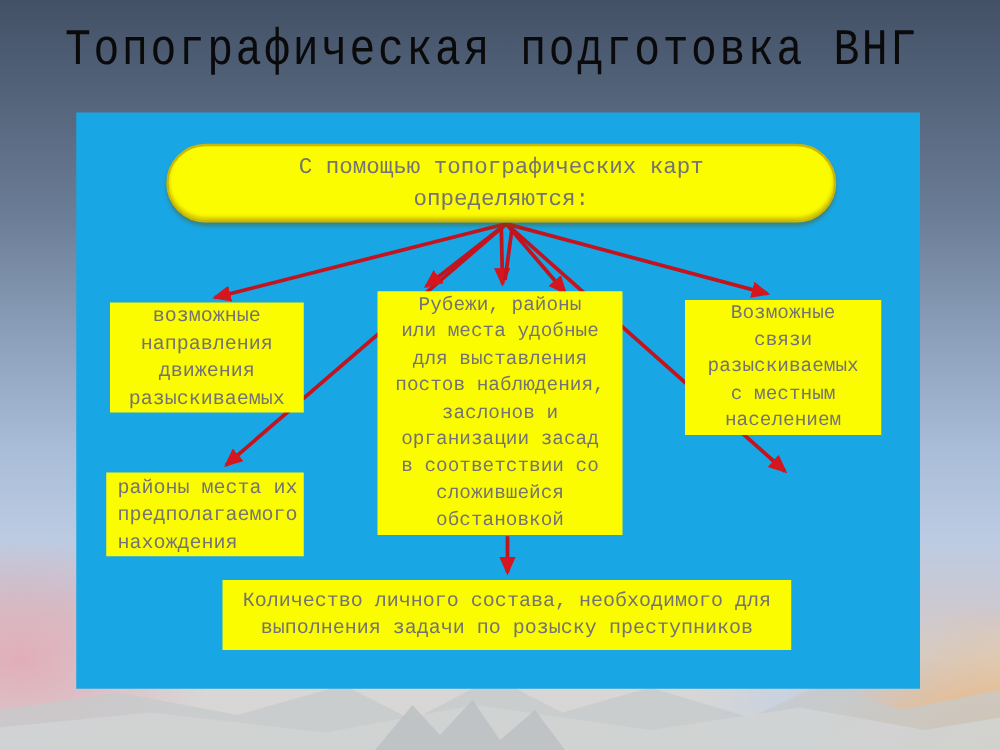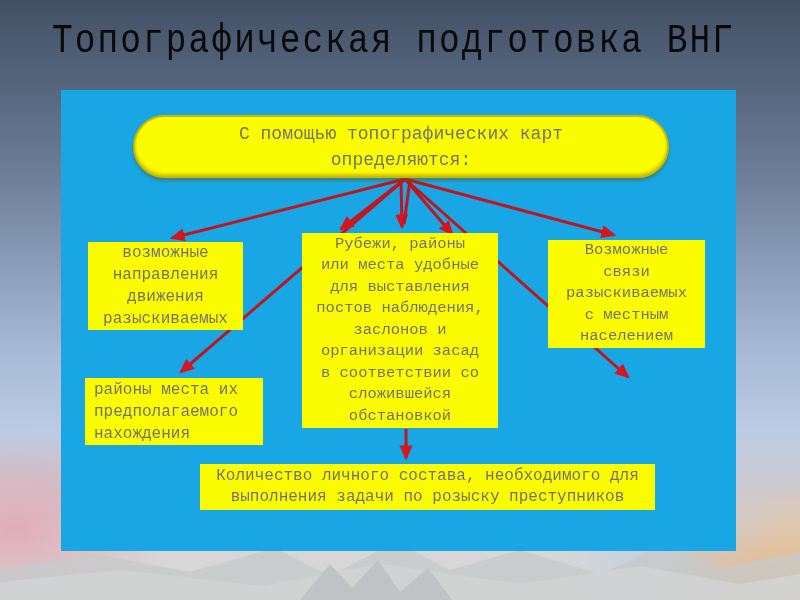--- a/index.html
+++ b/index.html
@@ -33,27 +33,27 @@
     position:absolute;background:#fcfc00;color:#737373;
     display:flex;align-items:center;justify-content:center;
     text-align:center;white-space:pre-line;box-sizing:border-box;
   }
   #root-box{
     left:133px;top:115px;width:536px;height:63px;border-radius:32px;
     border:2px solid #c9b806;box-shadow:0 3px 3px rgba(90,90,20,.45), inset 0 -2px 3px rgba(160,140,0,.5);
     font-size:18px;line-height:26px;
   }
   #box-left-top   {left:88px; top:242px;width:155px;height:88px; font-size:16px;line-height:22px;}
-  #box-left-bottom{left:85px; top:378px;width:178px;height:67px; font-size:16px;line-height:22px;
+  #box-left-bottom{left:85px; top:378px;width:158px;height:67px; font-size:16px;line-height:22px;
                    justify-content:flex-start;text-align:left;padding-left:9px;}
   #box-left-bottom::first-line{word-spacing:9px;}
   #box-center     {left:302px;top:233px;width:196px;height:195px;font-size:15.5px;line-height:21.5px;}
   #box-right-top  {left:548px;top:240px;width:157px;height:108px;font-size:15.5px;line-height:21.5px;}
   #box-right-bottom{left:543px;top:382px;width:177px;height:68px;font-size:16px;line-height:22px;}
-  #box-bottom     {left:178px;top:464px;width:455px;height:46px; font-size:16px;line-height:21px;margin-left:22px;}
+  #box-bottom     {left:178px;top:464px;width:455px;height:56px; font-size:16px;line-height:21px;}
 </style>
 </head>
 <body>
 
 <div id="slide">
 
   <svg id="mountains" viewBox="0 0 800 70" preserveAspectRatio="none">
     <path d="M0,70 L0,38 L95,24 L190,42 L275,18 L330,46 L395,12 L450,40 L520,20 L600,44 L660,16 L720,38 L800,22 L800,70 Z" fill="#c6c9cb" opacity="0.75"></path>
     <path d="M0,70 L0,52 L120,40 L260,56 L380,34 L520,54 L640,36 L740,54 L800,44 L800,70 Z" fill="#d2d4d4" opacity="0.8"></path>
     <path d="M300,70 L330,34 L352,58 L378,30 L400,62 L428,38 L452,70 Z" fill="#b8bcbf" opacity="0.7"></path>

